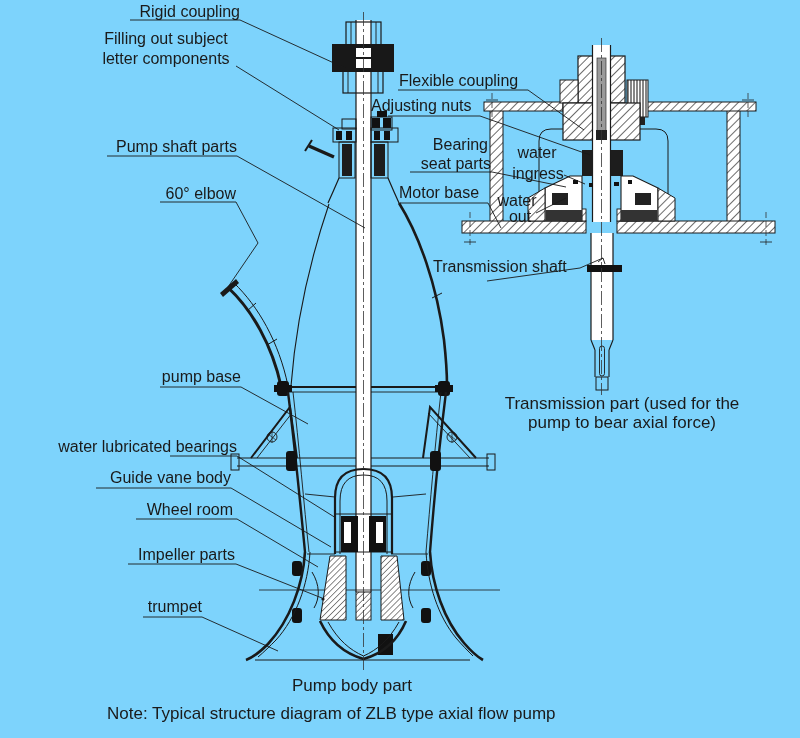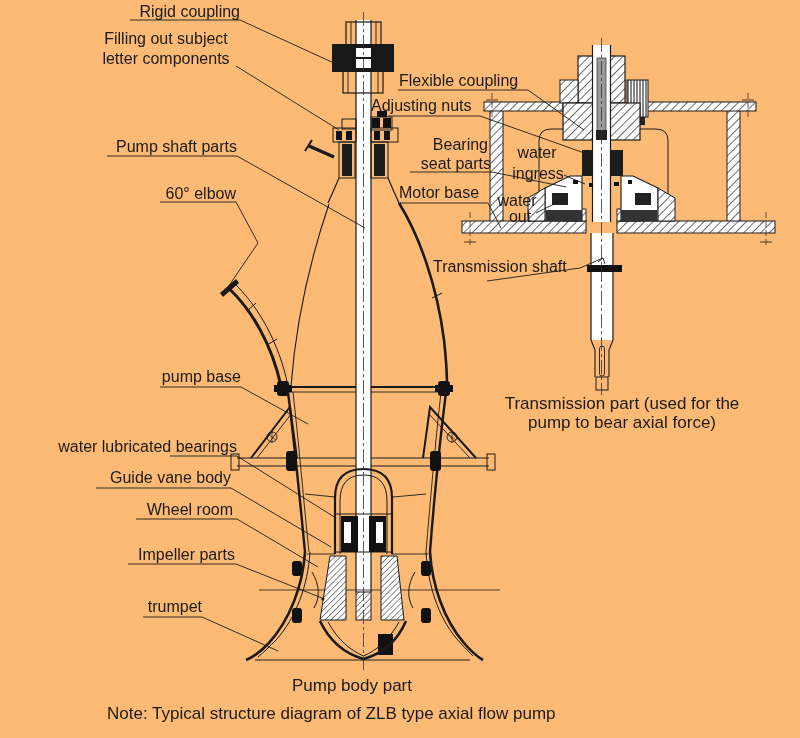--- a/index.html
+++ b/index.html
@@ -1,16 +1,16 @@
 <!DOCTYPE html>
 <html><head>
 <meta charset="utf-8">
 <style>
   html,body{margin:0;padding:0;background:#ffffff;}
-  #stage{position:relative;width:800px;height:738px;background:#fdba74;overflow:hidden;
+  #stage{position:relative;width:800px;height:738px;background:#7dd3fc;overflow:hidden;
          font-family:"Liberation Sans", sans-serif;}
   svg{display:block}
   .lbl{font-family:"Liberation Sans", sans-serif;font-size:16px;fill:#1a1a1a;}
   .lbl-big{font-family:"Liberation Sans", sans-serif;font-size:17px;fill:#1a1a1a;}
   .ink{stroke:#1a1a1a;fill:none;}
   .lead{stroke:#1a1a1a;stroke-width:0.9;fill:none;}
 </style>
 </head>
 <body>
 

